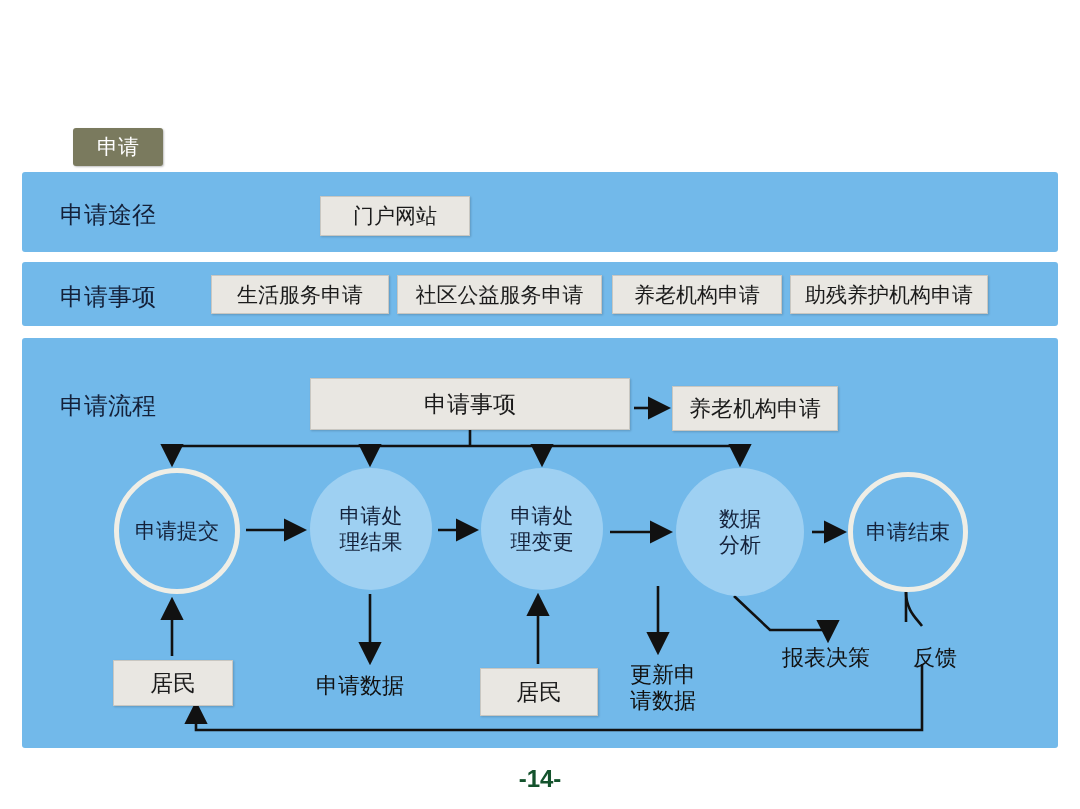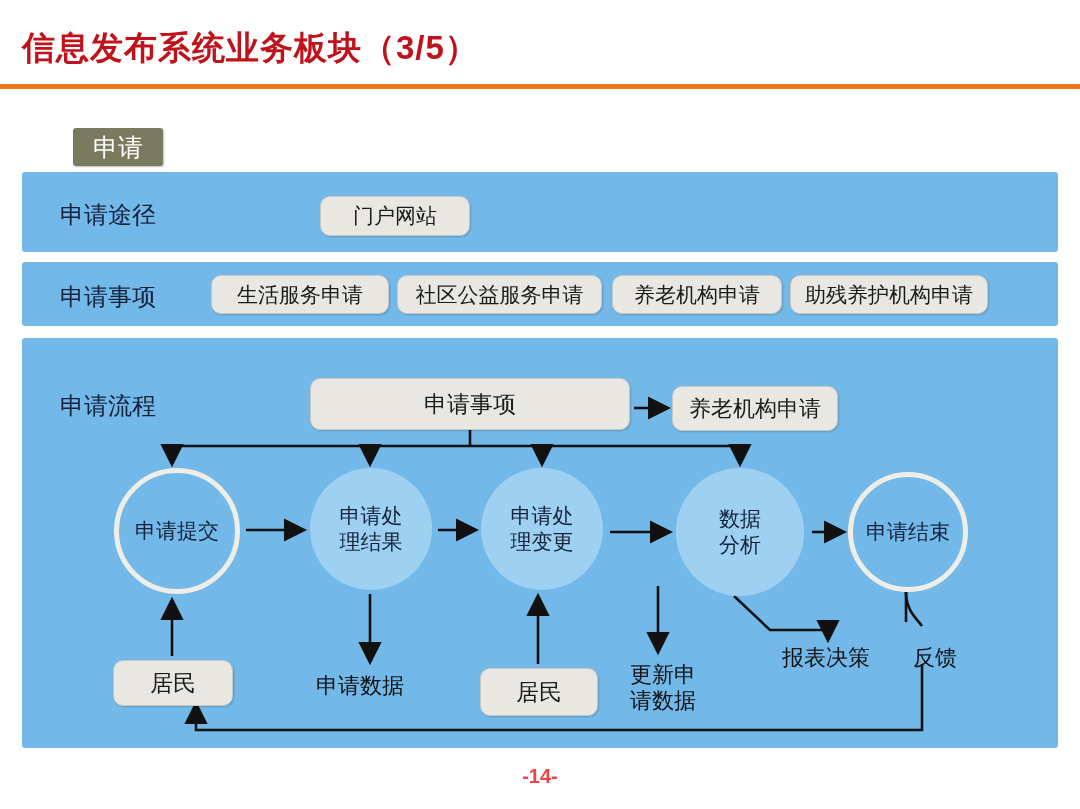--- a/index.html
+++ b/index.html
@@ -55,21 +55,21 @@
     height: 38px;
     background: #7a7a5e;
     border-radius: 3px;
     display: flex;
     align-items: center;
     justify-content: center;
     box-shadow: 1px 1px 2px rgba(0,0,0,0.25);
   }
   .section-tab span {
     color: #ffffff;
-    font-size: 25px;
+    font-size: 21px;
   }
   
   .panel {
     position: absolute;
     background: #72b9ea;
     border-radius: 3px;
   }
   .panel-1 { left: 22px; top: 172px; width: 1036px; height: 80px; }
   .panel-2 { left: 22px; top: 262px; width: 1036px; height: 64px; }
   .panel-3 { left: 22px; top: 338px; width: 1036px; height: 410px; }
@@ -82,21 +82,21 @@
   }
   .lbl-1 { left: 60px; top: 199px; }
   .lbl-2 { left: 60px; top: 281px; }
   .lbl-3 { left: 60px; top: 390px; }
 
   
   .chip {
     position: absolute;
     background: #e9e7e2;
     border: 1px solid #c9c7c1;
-    border-radius: 10px;
+    border-radius: 0;
     display: flex;
     align-items: center;
     justify-content: center;
     font-size: 21px;
     color: #1b1b1b;
     box-shadow: 1px 1px 2px rgba(0,0,0,0.18);
     white-space: nowrap;
     box-sizing: border-box;
   }
   
@@ -156,34 +156,30 @@
     width: 1080px; height: 809px;
     pointer-events: none;
   }
   
   .page-num {
     position: absolute;
     left: 0;
     top: 765px;
     width: 1080px;
     text-align: center;
-    font-size: 20px;
+    font-size: 24px;
     font-weight: bold;
-    color: #ef4444;
+    color: #14532d;
   }
 </style>
 </head>
 <body>
 
 <div class="slide">
 
-  <div class="title-bar">
-    <div class="slide-title">信息发布系统业务板块（3/5）</div>
-    <div class="title-rule"></div>
-  </div>
 
   <div class="section-tab">
     <span>申请</span>
   </div>
 
   <div class="panel panel-1"></div>
   <div class="panel-label lbl-1">申请途径</div>
   <div class="chip chip-portal">门户网站</div>
 
   <div class="panel panel-2"></div>

